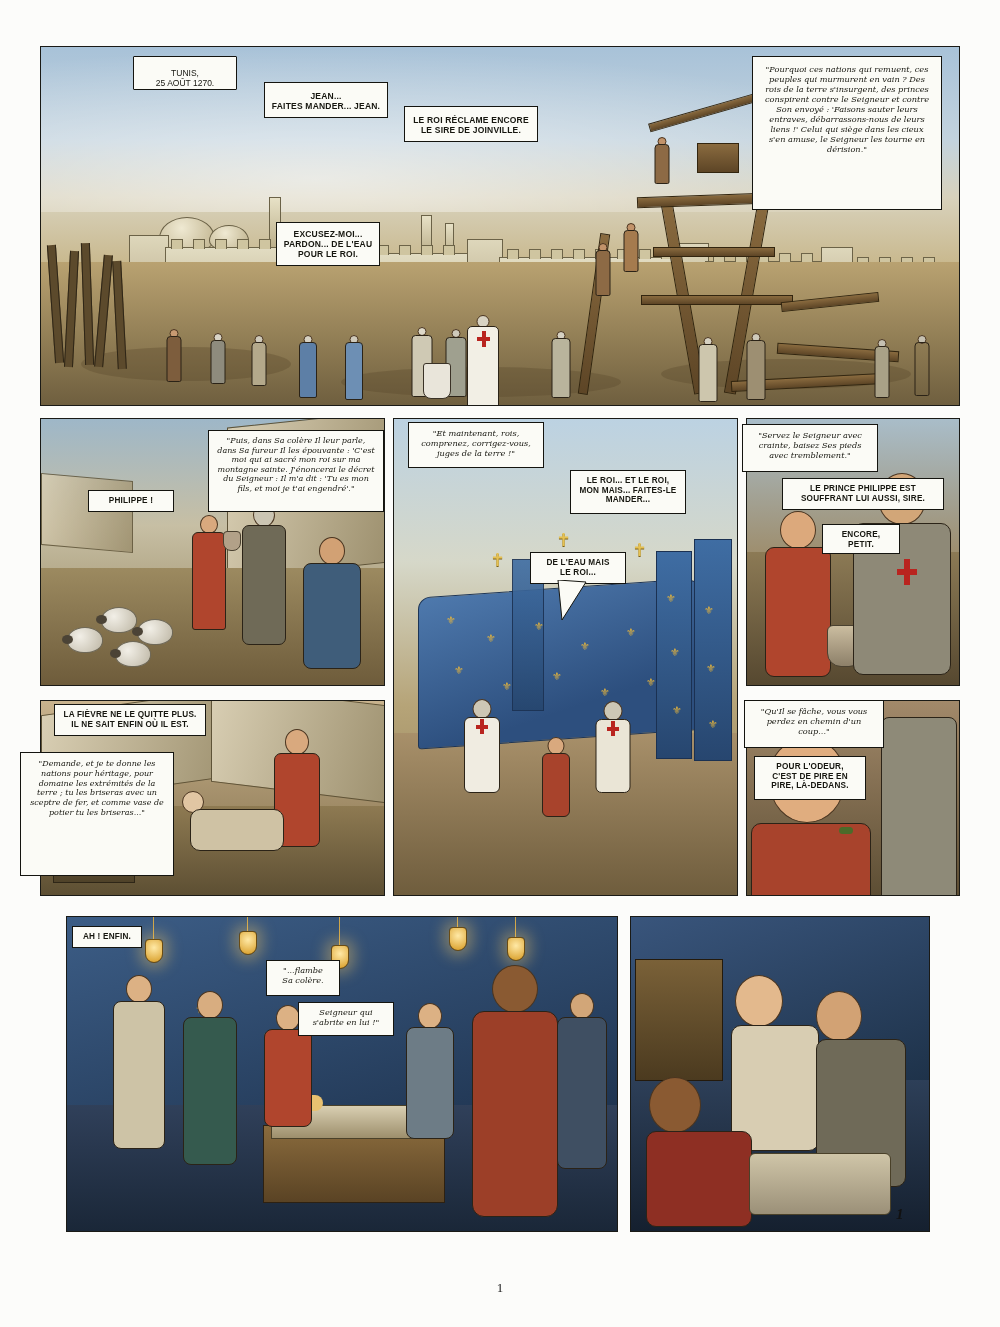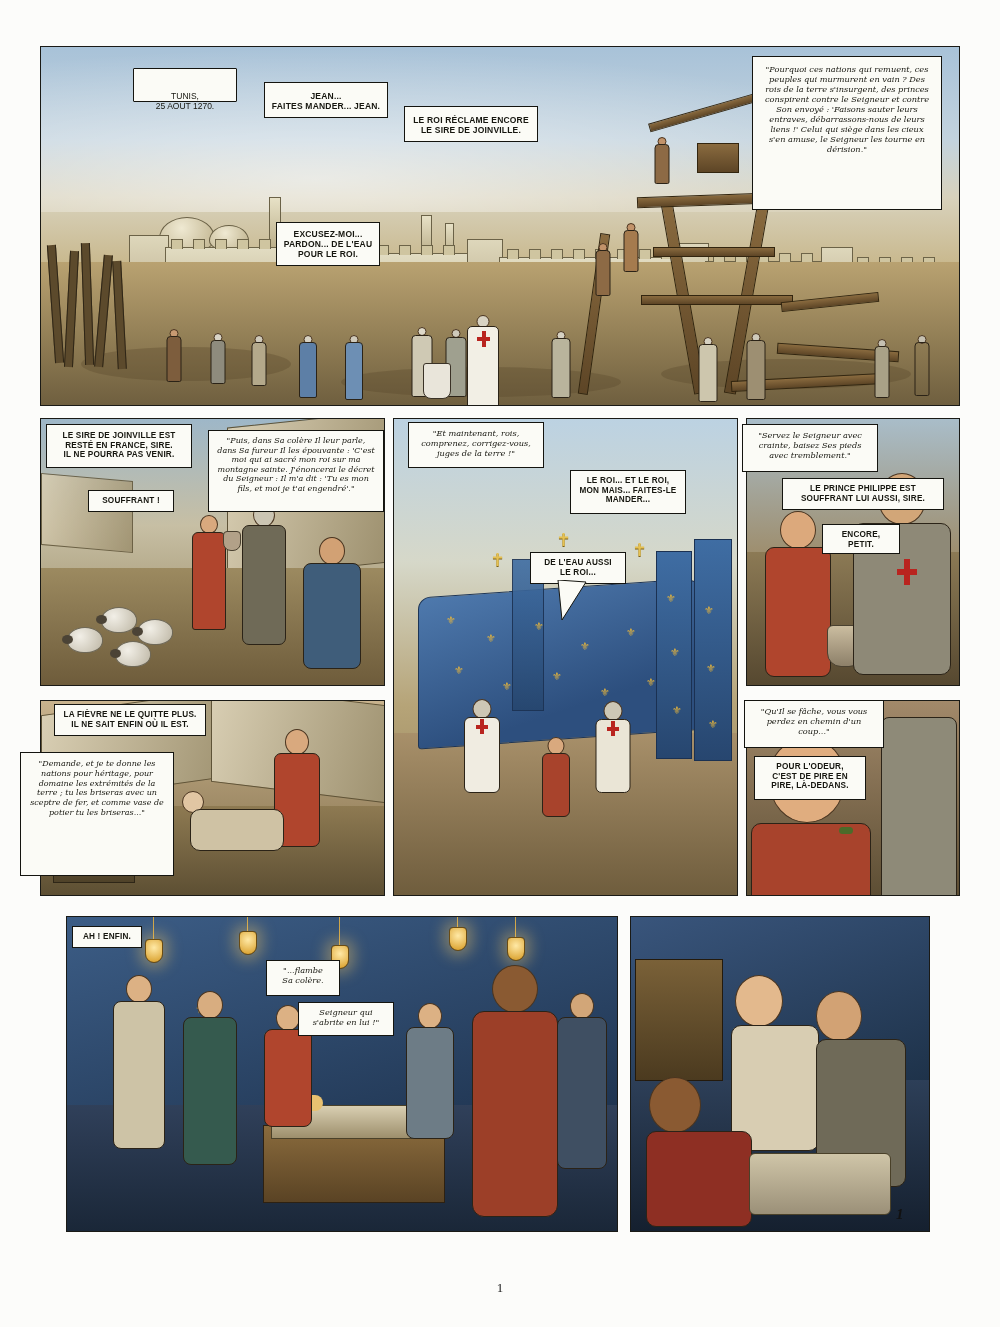--- a/index.html
+++ b/index.html
@@ -223,21 +223,21 @@
     <div class="fig" style="left:828px;top:292px;width:26px;height:80px;">
       <div class="head" style="top:0;background:#c6c1b2;"></div>
         <div class="body" style="top:7px;height:50px;background:#a9a187;"></div>
     </div>
     <div class="fig" style="left:868px;top:288px;width:26px;height:84px;">
       <div class="head" style="top:0;background:#c6c1b2;"></div>
         <div class="body" style="top:7px;height:52px;background:#8f8straight;"></div>
     </div>
   </div>
 
-  <div class="bal sq" style="left:133px;top:68px;width:104px;height:34px;font-size:8.5px;padding-top:22px;white-space:pre-line;">TUNIS,
+  <div class="bal sq" style="left:133px;top:56px;width:104px;height:34px;font-size:8.5px;padding-top:11px;white-space:pre-line;">TUNIS,
 25 AOÛT 1270.</div>
 
   <div class="bal speech" style="left:264px;top:82px;width:124px;height:36px;font-size:8.5px;padding-top:8px;white-space:pre-line;">JEAN...
 FAITES MANDER... JEAN.</div>
 
   <div class="bal speech" style="left:404px;top:106px;width:134px;height:36px;font-size:8.5px;padding-top:8px;white-space:pre-line;">LE ROI RÉCLAME ENCORE
 LE SIRE DE JOINVILLE.</div>
 
   <div class="bal speech" style="left:276px;top:222px;width:104px;height:44px;font-size:8.5px;padding-top:6px;white-space:pre-line;">EXCUSEZ-MOI...
 PARDON... DE L'EAU
@@ -264,24 +264,21 @@
     <div class="fig" style="left:196px;top:84px;width:54px;height:170px;">
       <div class="head" style="top:0;width:20px;height:22px;background:#cbc5b3;"></div>
       <div class="body" style="top:22px;height:118px;width:42px;background:#6f6a57;border-radius:7px;"></div>
     </div>
     <div class="fig" style="left:256px;top:118px;width:70px;height:148px;">
       <div class="head" style="top:0;width:24px;height:26px;background:#d2a174;"></div>
       <div class="body" style="top:26px;height:104px;width:56px;background:#3f5d7a;border-radius:8px;"></div>
     </div>
   </div>
 
-  <div class="bal speech" style="left:46px;top:424px;width:146px;height:44px;font-size:8.2px;padding-top:6px;white-space:pre-line;">LE SIRE DE JOINVILLE EST
-RESTÉ EN FRANCE, SIRE.
-IL NE POURRA PAS VENIR.</div>
-  <div class="bal speech" style="left:88px;top:490px;width:86px;height:22px;font-size:8.2px;padding-top:5px;">SOUFFRANT !</div>
+  <div class="bal speech" style="left:88px;top:490px;width:86px;height:22px;font-size:8.2px;padding-top:5px;">PHILIPPE !</div>
   <div class="bal scripture" style="left:208px;top:430px;width:176px;height:82px;font-size:8px;padding:5px 7px;line-height:1.2;">"Puis, dans Sa colère Il leur parle, dans Sa fureur Il les épouvante : 'C'est moi qui ai sacré mon roi sur ma montagne sainte. J'énoncerai le décret du Seigneur : Il m'a dit : 'Tu es mon fils, et moi je t'ai engendré'."</div>
 
   <div class="panel" id="p3">
     <div class="tentcanvas" style="left:0;top:0;width:200px;height:86px;transform:skewY(-8deg);"></div>
     <div class="tentcanvas" style="left:170px;top:-6px;width:180px;height:96px;transform:skewY(7deg);"></div>
     <div style="position:absolute;left:0;bottom:0;width:100%;height:46%;background:linear-gradient(#8e7a52,#5d4f33);"></div>
 
     <div class="fig" style="left:228px;top:28px;width:56px;height:140px;">
       <div class="head" style="top:0;width:22px;height:24px;background:#d9a97e;"></div>
       <div class="body" style="top:24px;height:92px;width:44px;background:#b0452d;border-radius:7px;"></div>
@@ -344,21 +341,21 @@
     <div class="fig" style="left:142px;top:318px;width:40px;height:96px;">
       <div class="head" style="top:0;width:15px;height:16px;background:#d9a97e;"></div>
       <div class="body" style="top:16px;height:62px;width:26px;background:#a8432c;border-radius:6px;"></div>
     </div>
   </div>
 
   <div class="bal scripture" style="left:408px;top:422px;width:136px;height:46px;font-size:8.2px;padding:5px 6px;line-height:1.22;">"Et maintenant, rois, comprenez, corrigez-vous, juges de la terre !"</div>
   <div class="bal speech" style="left:570px;top:470px;width:116px;height:44px;font-size:8.2px;padding-top:5px;white-space:pre-line;">LE ROI... ET LE ROI,
 MON MAIS... FAITES-LE
 MANDER...</div>
-  <div class="bal speech" style="left:530px;top:552px;width:96px;height:32px;font-size:8.2px;padding-top:5px;white-space:pre-line;">DE L'EAU AUSSI
+  <div class="bal speech" style="left:530px;top:552px;width:96px;height:32px;font-size:8.2px;padding-top:5px;white-space:pre-line;">DE L'EAU MAIS
 LE ROI...</div>
   <svg class="tail" style="left:556px;top:580px;width:34px;height:42px;">
     <polygon points="2,0 30,2 6,40" fill="#fbfbf6" stroke="#14140f" stroke-width="1"></polygon>
   </svg>
 
   <div class="panel" id="p5">
     <div style="position:absolute;left:0;bottom:0;width:100%;height:50%;background:linear-gradient(#8c7a55,#564830);"></div>
     <div class="fig" style="left:8px;top:92px;width:86px;height:180px;">
       <div class="head" style="top:0;width:34px;height:36px;background:#dca97c;"></div>
       <div class="body" style="top:36px;height:128px;width:64px;background:#b0452d;border-radius:9px;"></div>

